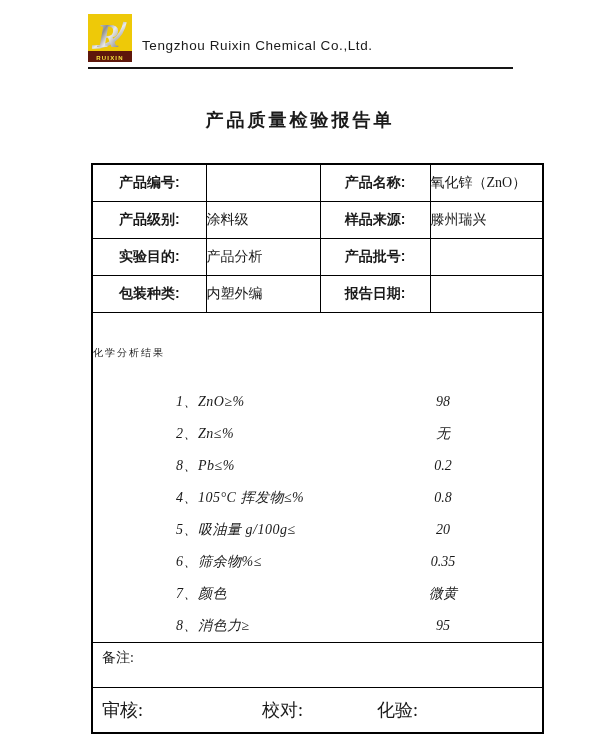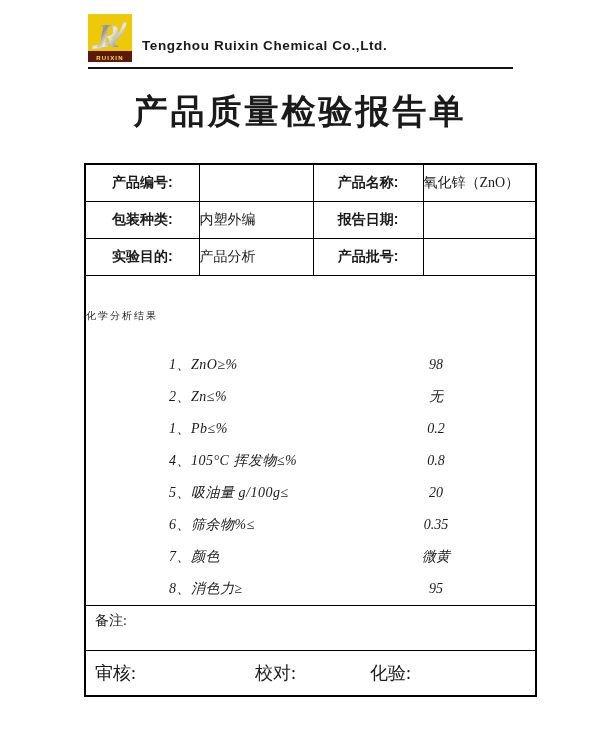--- a/index.html
+++ b/index.html
@@ -32,50 +32,50 @@
   }
   .company-cn {
     font-family: "Liberation Serif", serif;
     font-weight: bold;
     font-size: 14.5px;
     letter-spacing: 1px;
     margin-right: 12px;
   }
   .company-en {
     font-family: "Liberation Sans", sans-serif;
-    font-weight: bold;
+    font-weight: normal;
     font-size: 13.5px;
     letter-spacing: 0.6px;
   }
   .header-rule {
     position: absolute;
     left: 88px;
     top: 67px;
     width: 425px;
     height: 2px;
     background: #161616;
   }
 
   
   .report-title {
     position: absolute;
     left: 0;
-    top: 89px;
+    top: 108px;
     width: 100%;
     text-align: center;
     font-family: "Liberation Sans", sans-serif;
     font-weight: bold;
-    font-size: 34px;
+    font-size: 18px;
     letter-spacing: 3px;
   }
 
   
   table.report-table {
     position: absolute;
-    left: 84px;
+    left: 91px;
     top: 163px;
     width: 451px;
     border-collapse: collapse;
     table-layout: fixed;
     padding-left: 45px;
   }
   table.report-table, table.report-table td {
     border: 1px solid #000;
   }
   table.report-table { border: 2px solid #000; }
@@ -171,45 +171,51 @@
         <col style="width:113px">
     </colgroup>
     <tbody>
       <tr>
         <td class="lbl">产品编号:</td>
         <td class="val"></td>
         <td class="lbl">产品名称:</td>
         <td class="val">氧化锌（ZnO）</td>
       </tr>
       <tr>
+        <td class="lbl">产品级别:</td>
+        <td class="val">涂料级</td>
+        <td class="lbl">样品来源:</td>
+        <td class="val">滕州瑞兴</td>
+      </tr>
+      <tr>
+        <td class="lbl">实验目的:</td>
+        <td class="val">产品分析</td>
+        <td class="lbl">产品批号:</td>
+        <td class="val"></td>
+      </tr>
+      <tr>
         <td class="lbl">包装种类:</td>
         <td class="val">内塑外编</td>
         <td class="lbl">报告日期:</td>
         <td class="val"></td>
       </tr>
       <tr>
-        <td class="lbl">实验目的:</td>
-        <td class="val">产品分析</td>
-        <td class="lbl">产品批号:</td>
-        <td class="val"></td>
-      </tr>
-      <tr>
         <td class="analysis-cell" colspan="4">
           <div class="analysis-heading">化学分析结果</div>
           <div class="analysis-list">
             <div class="an-row">
               <span class="an-label">1、ZnO≥%</span>
               <span class="an-value">98</span>
             </div>
             <div class="an-row">
               <span class="an-label">2、Zn≤%</span>
               <span class="an-value">无</span>
             </div>
             <div class="an-row">
-              <span class="an-label">1、Pb≤%</span>
+              <span class="an-label">8、Pb≤%</span>
               <span class="an-value">0.2</span>
             </div>
             <div class="an-row">
               <span class="an-label">4、105°C 挥发物≤%</span>
               <span class="an-value">0.8</span>
             </div>
             <div class="an-row">
               <span class="an-label">5、吸油量 g/100g≤</span>
               <span class="an-value">20</span>
             </div>

